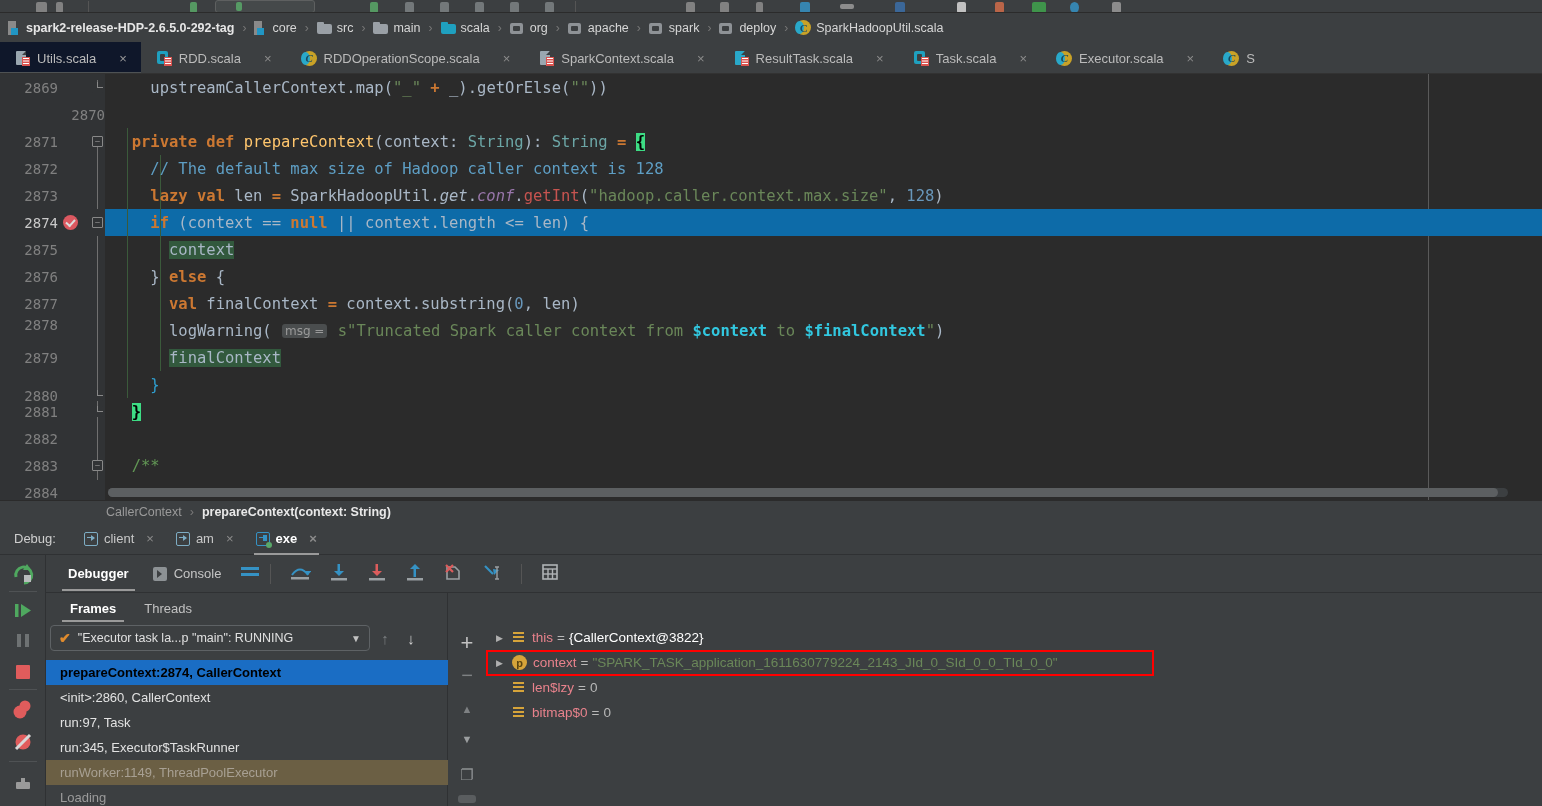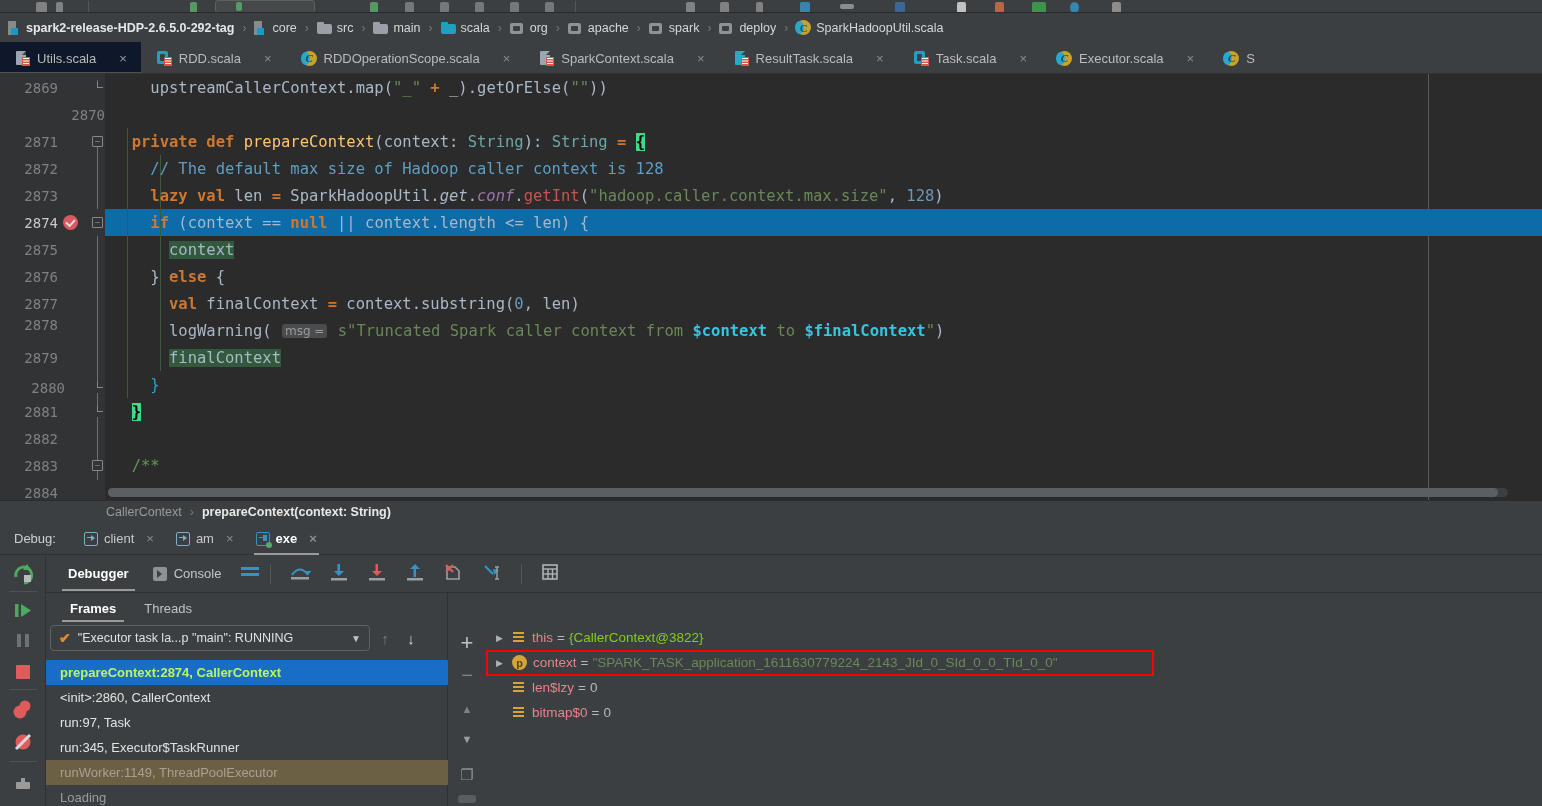--- a/index.html
+++ b/index.html
@@ -220,40 +220,40 @@
     padding: 0 8px; font-size: 12.5px; color: #e0e0e0; white-space: nowrap; overflow: hidden;
   }
   .thread-combo .chk { color:#e08b2d; font-size: 14px; font-weight: bold; }
   .thread-combo .caret { margin-left: auto; color: #c2c2c2; font-size: 10px; }
   .arrow-btn { width: 22px; height: 24px; display:flex; align-items:center; justify-content:center;
      font-size: 15px; }
 
   .frame-list { position: absolute; top: 67px; left: 0; width: 402px; bottom: 0; overflow: hidden; }
   .frame-item { height: 25px; display: flex; align-items: center; padding-left: 14px;
      font-size: 13px; color: #e2e2e2; white-space: nowrap; }
-  .frame-item.selected { background: #1a6dc4; color: #bef264; font-weight: bold; }
+  .frame-item.selected { background: #1a6dc4; color: #000000; font-weight: bold; }
   .frame-item.dim { background: #6b5f44; color: #a8a093; }
   .frame-item.loading { color: #9b9b9b; }
 
   .vars-pane {
     position: absolute; top: 593px; left: 448px; width: 1094px; height: 213px;
     background: #3c3f41;
   }
   .vars-header { height: 30px; display: flex; align-items: center; padding-left: 14px;
      font-size: 13px; color: #c2c2c2; }
   .vars-side { position: absolute; top: 30px; left: 0; width: 38px; bottom: 0; }
   .vars-side .vbtn { position: absolute; left: 9px; width: 20px; height: 20px;
      display:flex; align-items:center; justify-content:center; color:#b4b4b4; font-size: 17px; }
   .var-list { position: absolute; top: 32px; left: 38px; right: 0; bottom: 0; }
   .var-row { height: 25px; display: flex; align-items: center; font-size: 13.5px;
      white-space: nowrap; padding-left: 10px; position: relative; }
   .var-row .tri { width: 16px; color: #b0b0b0; font-size: 9px; }
   .var-name { color: #e8828c; }
   .var-eq { color: #b9b9b9; margin: 0 4px; }
-  .var-val-obj { color: #84cc16; }
+  .var-val-obj { color: #ffffff; }
   .var-val-str { color: #6a8759; }
   .var-val-num { color: #b8b8b8; }
   .highlight-box {
     position: absolute; left: 38px; top: 25px; width: 668px; height: 26px;
     border: 2px solid #ff0000; pointer-events: none;
   }
   .ic-field { width: 13px; height: 13px; position: relative; margin-right: 7px; flex:0 0 auto; }
   .ic-field::before { content:""; position:absolute; left:1px; top:1px; width:11px; height:2px;
      background:#d6a43a; box-shadow: 0 4px 0 #d6a43a, 0 8px 0 #d6a43a; }
   .ic-param { width: 15px; height: 15px; border-radius: 50%; background: #d6a43a;
@@ -473,21 +473,21 @@
         </div>
       <div class="gutter-line" style="top:216px;">
           <span class="lnum">2877</span>
         </div>
       <div class="gutter-line" style="top:237px;">
           <span class="lnum">2878</span>
         </div>
       <div class="gutter-line" style="top:270px;">
           <span class="lnum">2879</span>
         </div>
-      <div class="gutter-line" style="top:300px;padding-left:7px;">
+      <div class="gutter-line" style="top:308px;">
           <span class="lnum">2880</span>
           <i class="fold end" style="top:8px;"></i>
         </div>
       <div class="gutter-line" style="top:324px;">
           <span class="lnum">2881</span>
           <i class="fold end" style="top:8px;"></i>
         </div>
       <div class="gutter-line" style="top:351px;">
           <span class="lnum">2882</span>
         </div>

